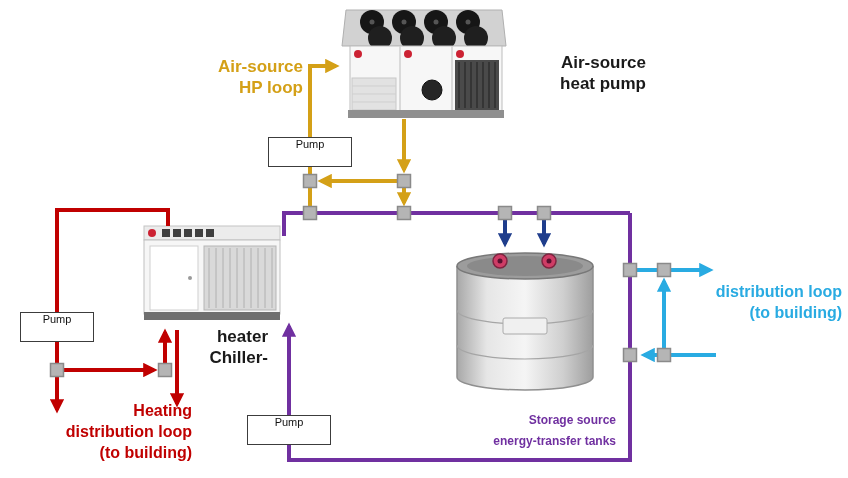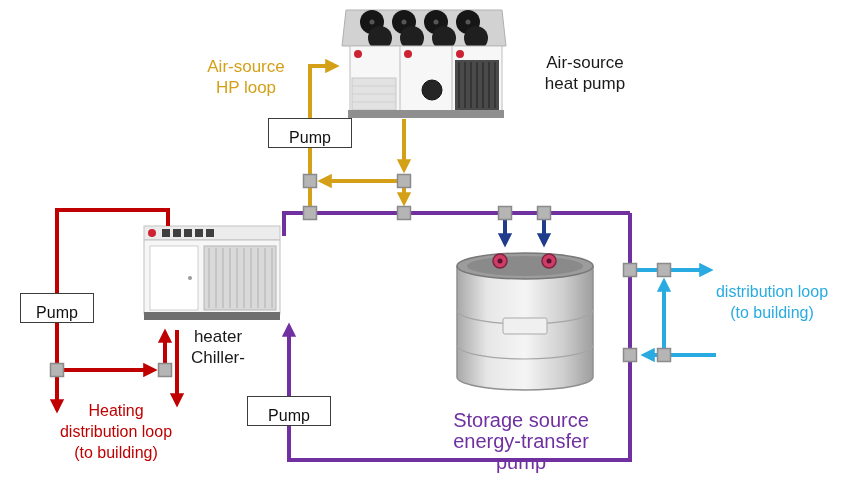--- a/index.html
+++ b/index.html
@@ -9,32 +9,32 @@
 
   .pipe { fill:none; stroke-width:4; stroke-linejoin:miter; }
   .pipe-hp   { stroke:var(--hp-loop,#d4a017); }
   .pipe-heat { stroke:var(--heating,#c00000); }
   .pipe-stor { stroke:var(--storage,#7030a0); }
   .pipe-cool { stroke:var(--cooling,#29abe2); }
   .pipe-ice  { stroke:var(--ice-charge,#1f3d8c); }
 
   .node { fill:var(--node-fill,#b5b5b5); stroke:var(--node-border,#8a8a8a); stroke-width:1.5; }
 
-  .label { position:absolute; font-weight:normal; text-align:center; line-height:21px; font-size:17px; color:#1a1a1a; }
+  .label { position:absolute; font-weight:bold; text-align:right; line-height:21px; font-size:17px; color:#1a1a1a; }
   .lbl-hp-loop  { left:189px; top:56px;  width:114px; color:var(--hp-loop,#d4a017); }
   .lbl-ashp     { left:524px; top:52px;  width:122px; }
   .lbl-chiller  { left:168px; top:326px; width:100px; }
   .lbl-ice      { left:404px; top:286px; width:58px;  }
   .lbl-heating  { left:40px;  top:400px; width:152px; font-size:16px; color:var(--heating,#c00000); }
   .lbl-cooling  { left:702px; top:281px; width:140px; font-size:16px; color:var(--cooling,#29abe2); }
-  .lbl-storage  { left:426px; top:410px; width:190px; font-size:20px; color:var(--storage,#7030a0); }
+  .lbl-storage  { left:426px; top:410px; width:190px; font-size:12px; color:var(--storage,#7030a0); }
 
   .pump { position:absolute; background:#ffffff; border:1.6px solid #3c3c3c;
-          display:flex; align-items:flex-end; justify-content:center;
-          font-size:16px; color:#111; }
+          display:flex; align-items:flex-start; justify-content:center;
+          font-size:11px; color:#111;margin-top:19px; }
   .pump-hp      { left:268px; top:118px; width:84px; height:30px; }
   .pump-heating { left:20px;  top:293px; width:74px; height:30px; }
   .pump-storage { left:247px; top:396px; width:84px; height:30px; }
 </style>
 </head>
 <body>
 
 <div class="stage">
 
   <svg class="layer" viewBox="0 0 848 478">
@@ -229,16 +229,16 @@
     <div>(to building)</div>
   </div>
 
   <div class="label lbl-cooling">
     <div>distribution loop</div>
     <div>(to building)</div>
   </div>
 
   <div class="label lbl-storage">
     <div>Storage source</div>
-    <div>energy-transfer pump</div>
+    <div>energy-transfer tanks</div>
   </div>
 
 </div>
 
 </body></html>

